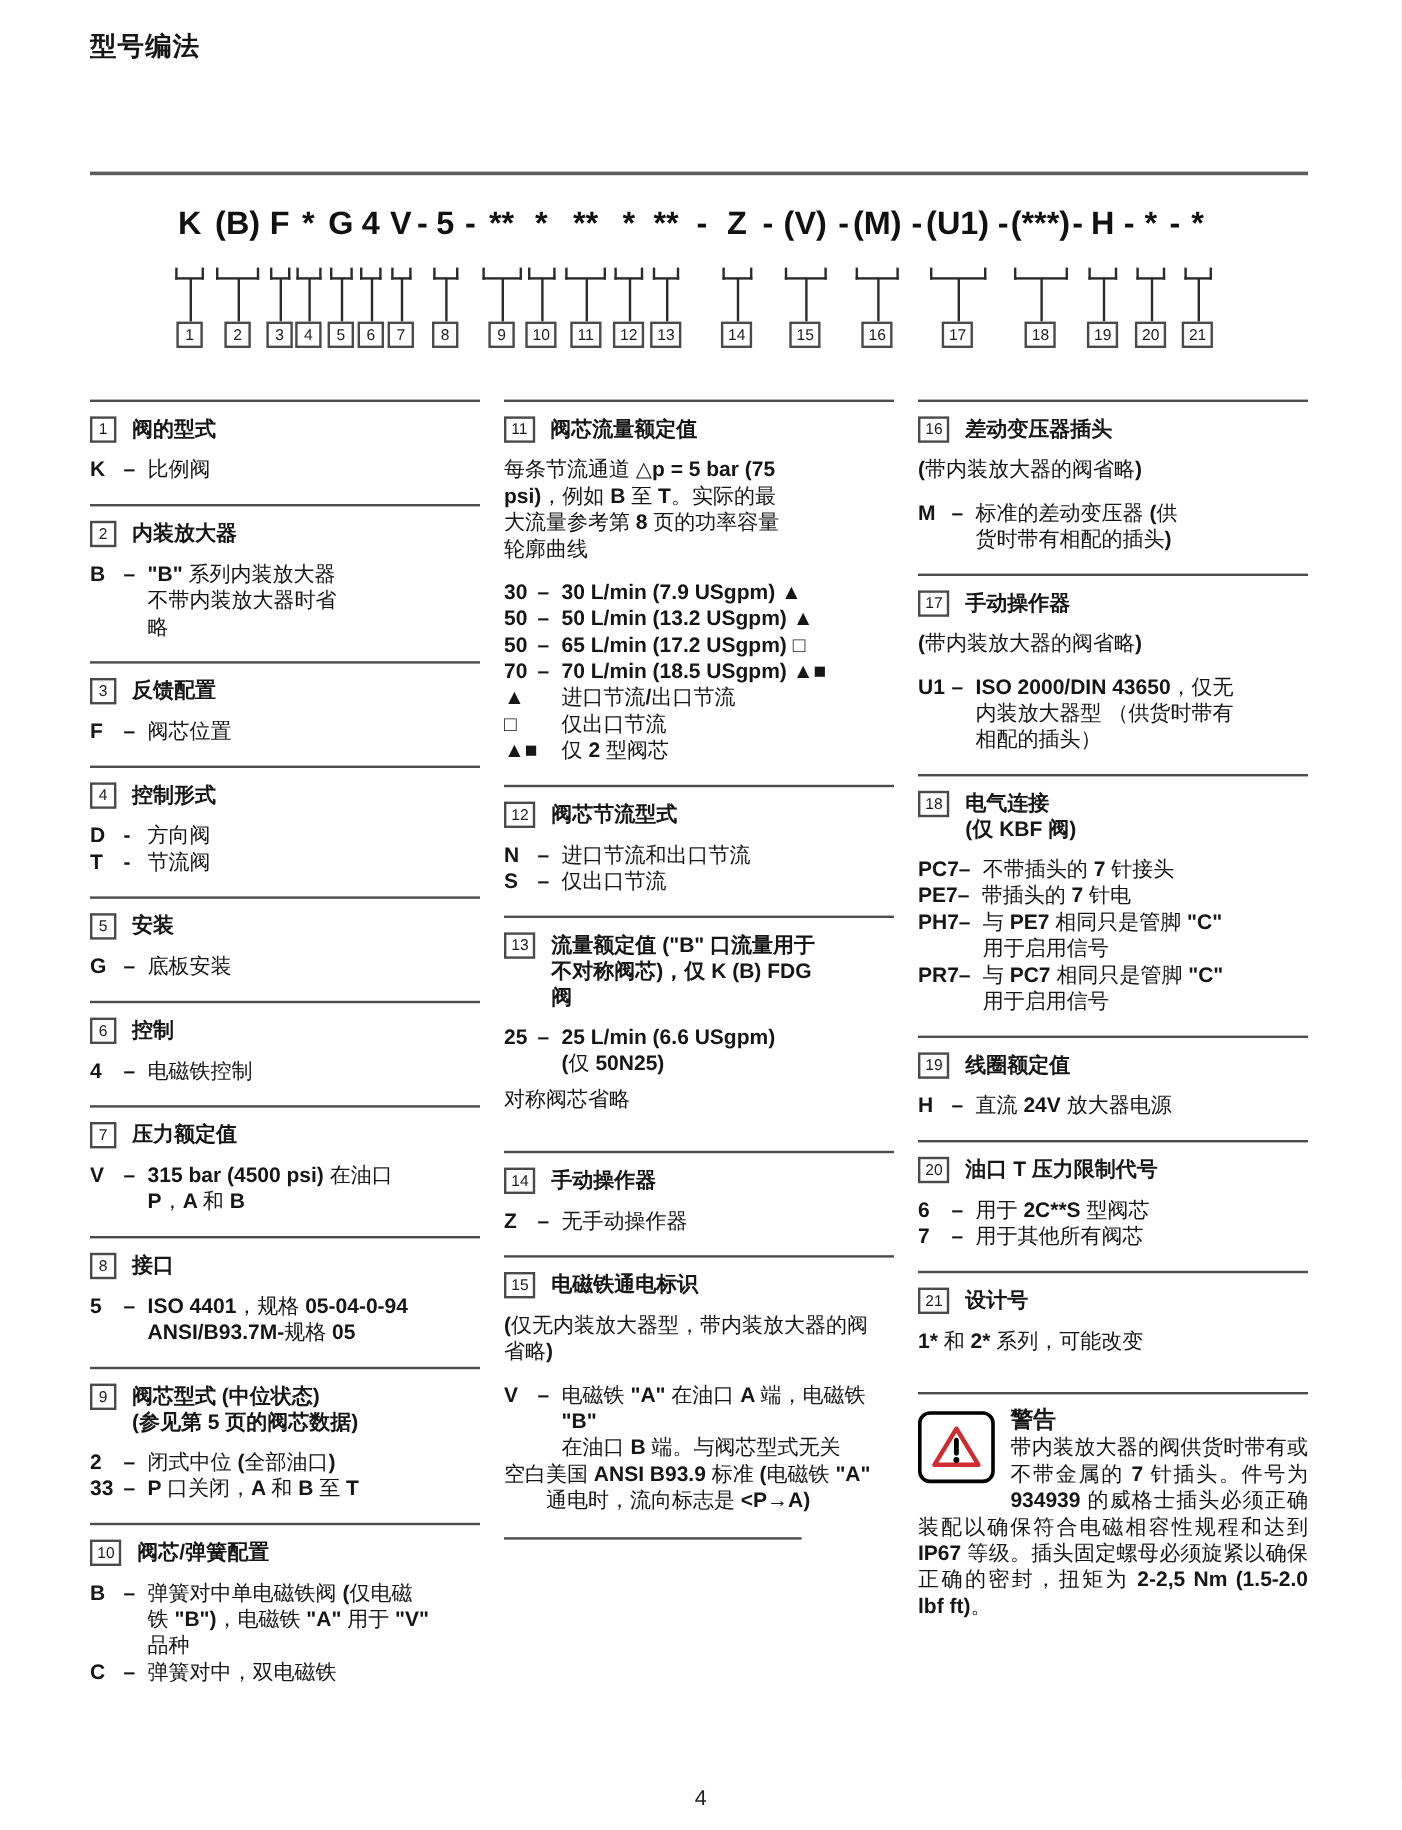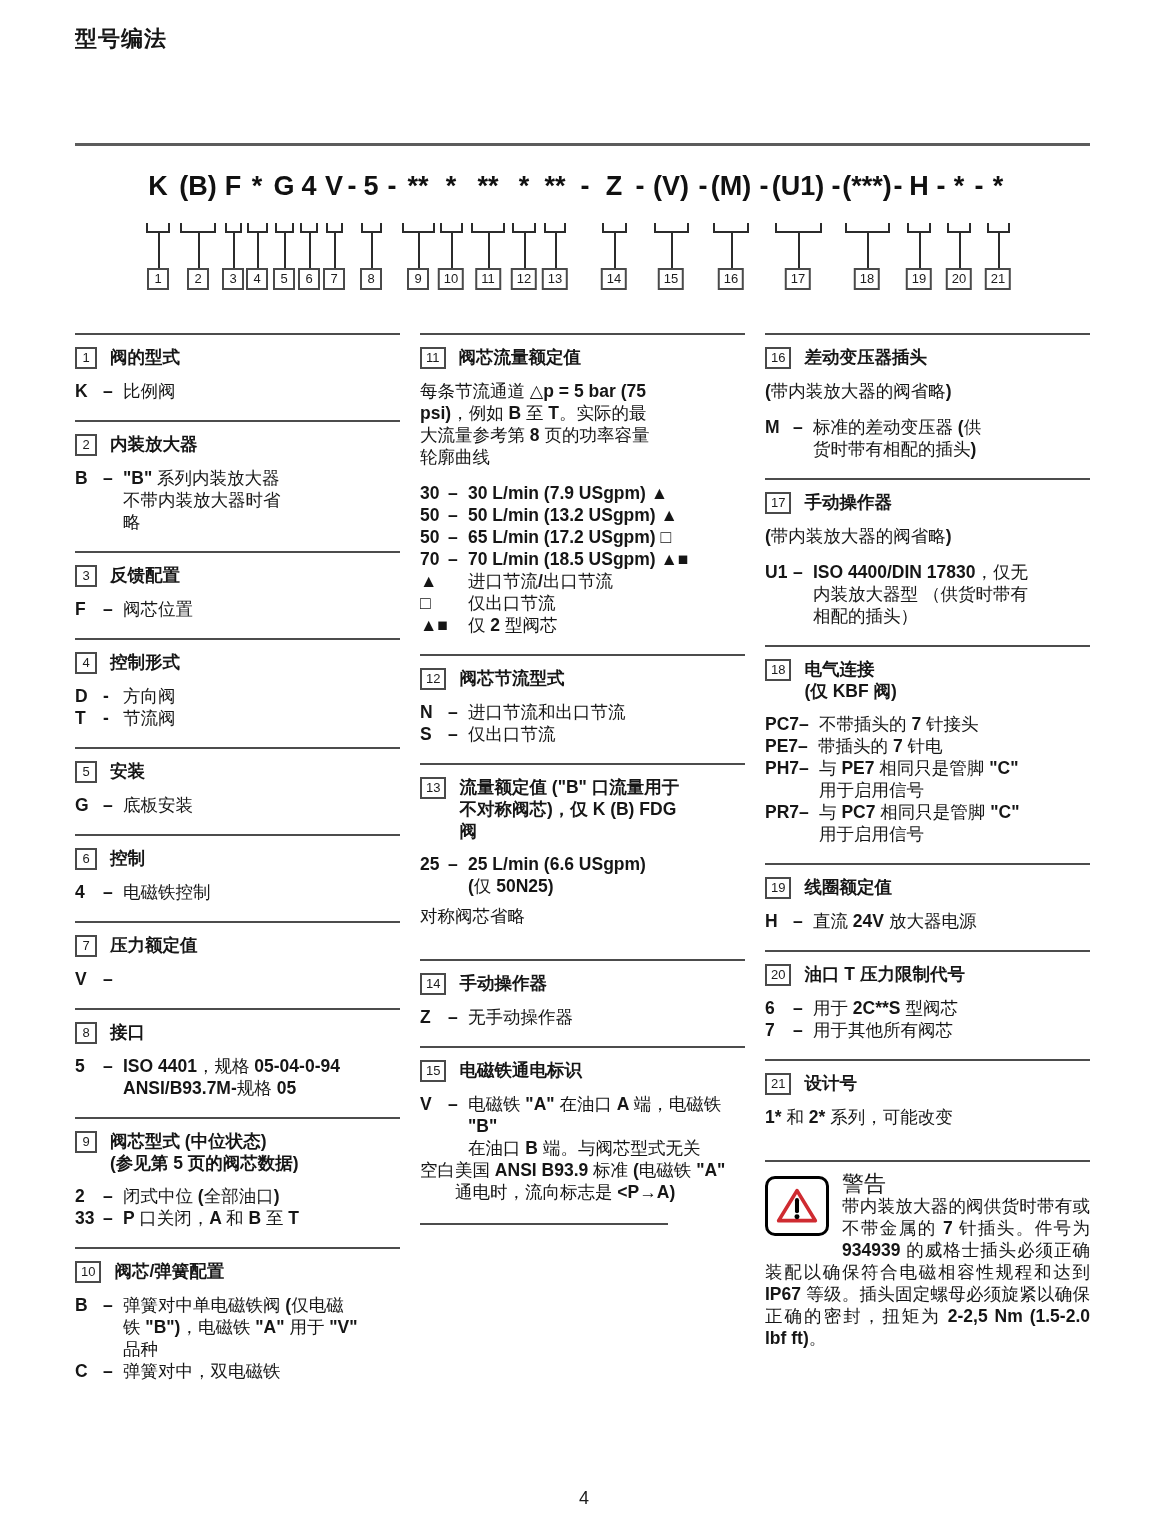--- a/index.html
+++ b/index.html
@@ -27,21 +27,21 @@
   .items{margin-top:4px;}
   .item{display:flex;font-size:17.5px;line-height:22px;align-items:flex-start;}
   .code{flex:0 0 auto;min-width:28px;}
   .dash{flex:0 0 20px;}
   .desc{white-space:pre-line;}
   .lt{font-weight:bold;}
   
   .warn{font-size:17.5px;line-height:22px;}
   .warn-icon{float:left;width:58px;height:54px;border:3px solid #000;border-radius:10px;
              display:flex;align-items:center;justify-content:center;margin:3px 13px 4px 0;background:#fff;}
-  .warn-title{font-weight:normal;font-size:22px;line-height:22px;}
+  .warn-title{font-weight:bold;font-size:19px;line-height:22px;}
   .warn-text{text-align:justify;}
   .footer{position:absolute;left:0;right:0;bottom:16px;text-align:center;font-size:18px;color:#1c1c1c;}
 </style>
 </head>
 <body>
 
 <div class="page">
   <h1 class="title">型号编法</h1>
   <div class="top-rule"></div>
   <div class="diagram">
@@ -229,20 +229,22 @@
         </section>
         <section class="sec">
           <div class="heading">
             <span class="numbox">7</span>
             <span class="htitle">压力额定值</span>
           </div>
           <div class="items">
             <div class="item">
               <span class="code"><span class="lt">V</span></span>
               <span class="dash"><span class="lt">–</span></span>
+              <div class="desc"><span class="lt">315 bar (4500 psi) </span>在油口<span class="lt">
+P</span>，<span class="lt">A </span>和<span class="lt"> B</span></div>
             </div>
           </div>
         </section>
         <section class="sec">
           <div class="heading">
             <span class="numbox">8</span>
             <span class="htitle">接口</span>
           </div>
           <div class="items">
             <div class="item">
@@ -387,20 +389,22 @@
               <span class="dash"><span class="lt">–</span></span>
               <div class="desc">无手动操作器</div>
             </div>
           </div>
         </section>
         <section class="sec trail">
           <div class="heading">
             <span class="numbox">15</span>
             <span class="htitle">电磁铁通电标识</span>
           </div>
+          <div class="para"><span class="lt">(</span>仅无内装放大器型，带内装放大器的阀<span class="lt">
+</span>省略<span class="lt">)</span></div>
           <div class="items">
             <div class="item">
               <span class="code"><span class="lt">V</span></span>
               <span class="dash"><span class="lt">–</span></span>
               <div class="desc">电磁铁<span class="lt"> "A" </span>在油口<span class="lt"> A </span>端，电磁铁<span class="lt"> "B"
 </span>在油口<span class="lt"> B </span>端。与阀芯型式无关</div>
             </div>
             <div class="item">
               <span class="code">空白</span>
               <div class="desc">美国<span class="lt"> ANSI B93.9 </span>标准<span class="lt"> (</span>电磁铁<span class="lt"> "A"
@@ -428,21 +432,21 @@
         <section class="sec">
           <div class="heading">
             <span class="numbox">17</span>
             <span class="htitle">手动操作器</span>
           </div>
           <div class="para"><span class="lt">(</span>带内装放大器的阀省略<span class="lt">)</span></div>
           <div class="items">
             <div class="item">
               <span class="code"><span class="lt">U1</span></span>
               <span class="dash"><span class="lt">–</span></span>
-              <div class="desc"><span class="lt">ISO 4400/DIN 17830</span>，仅无<span class="lt">
+              <div class="desc"><span class="lt">ISO 2000/DIN 43650</span>，仅无<span class="lt">
 </span>内装放大器型<span class="lt"> </span>（供货时带有<span class="lt">
 </span>相配的插头）</div>
             </div>
           </div>
         </section>
         <section class="sec">
           <div class="heading">
             <span class="numbox">18</span>
             <span class="htitle">电气连接
 (仅 KBF 阀)</span>

